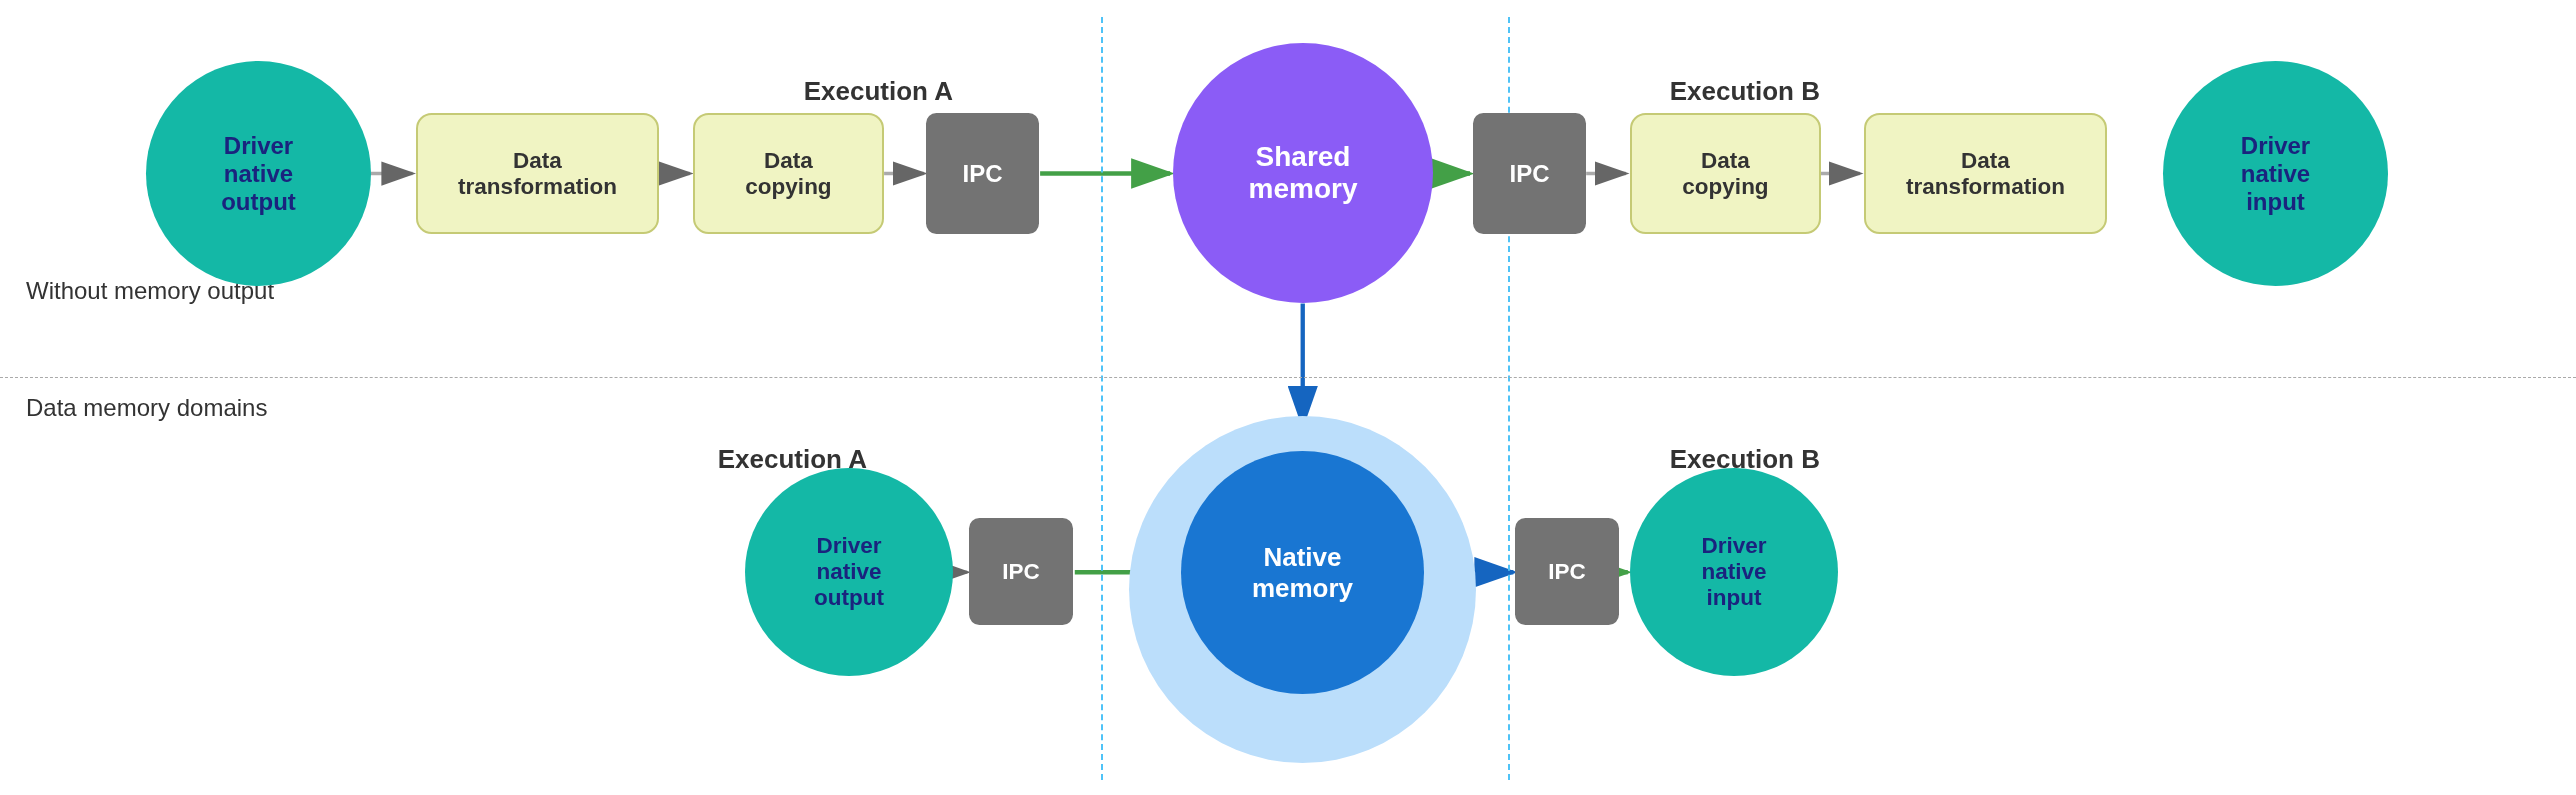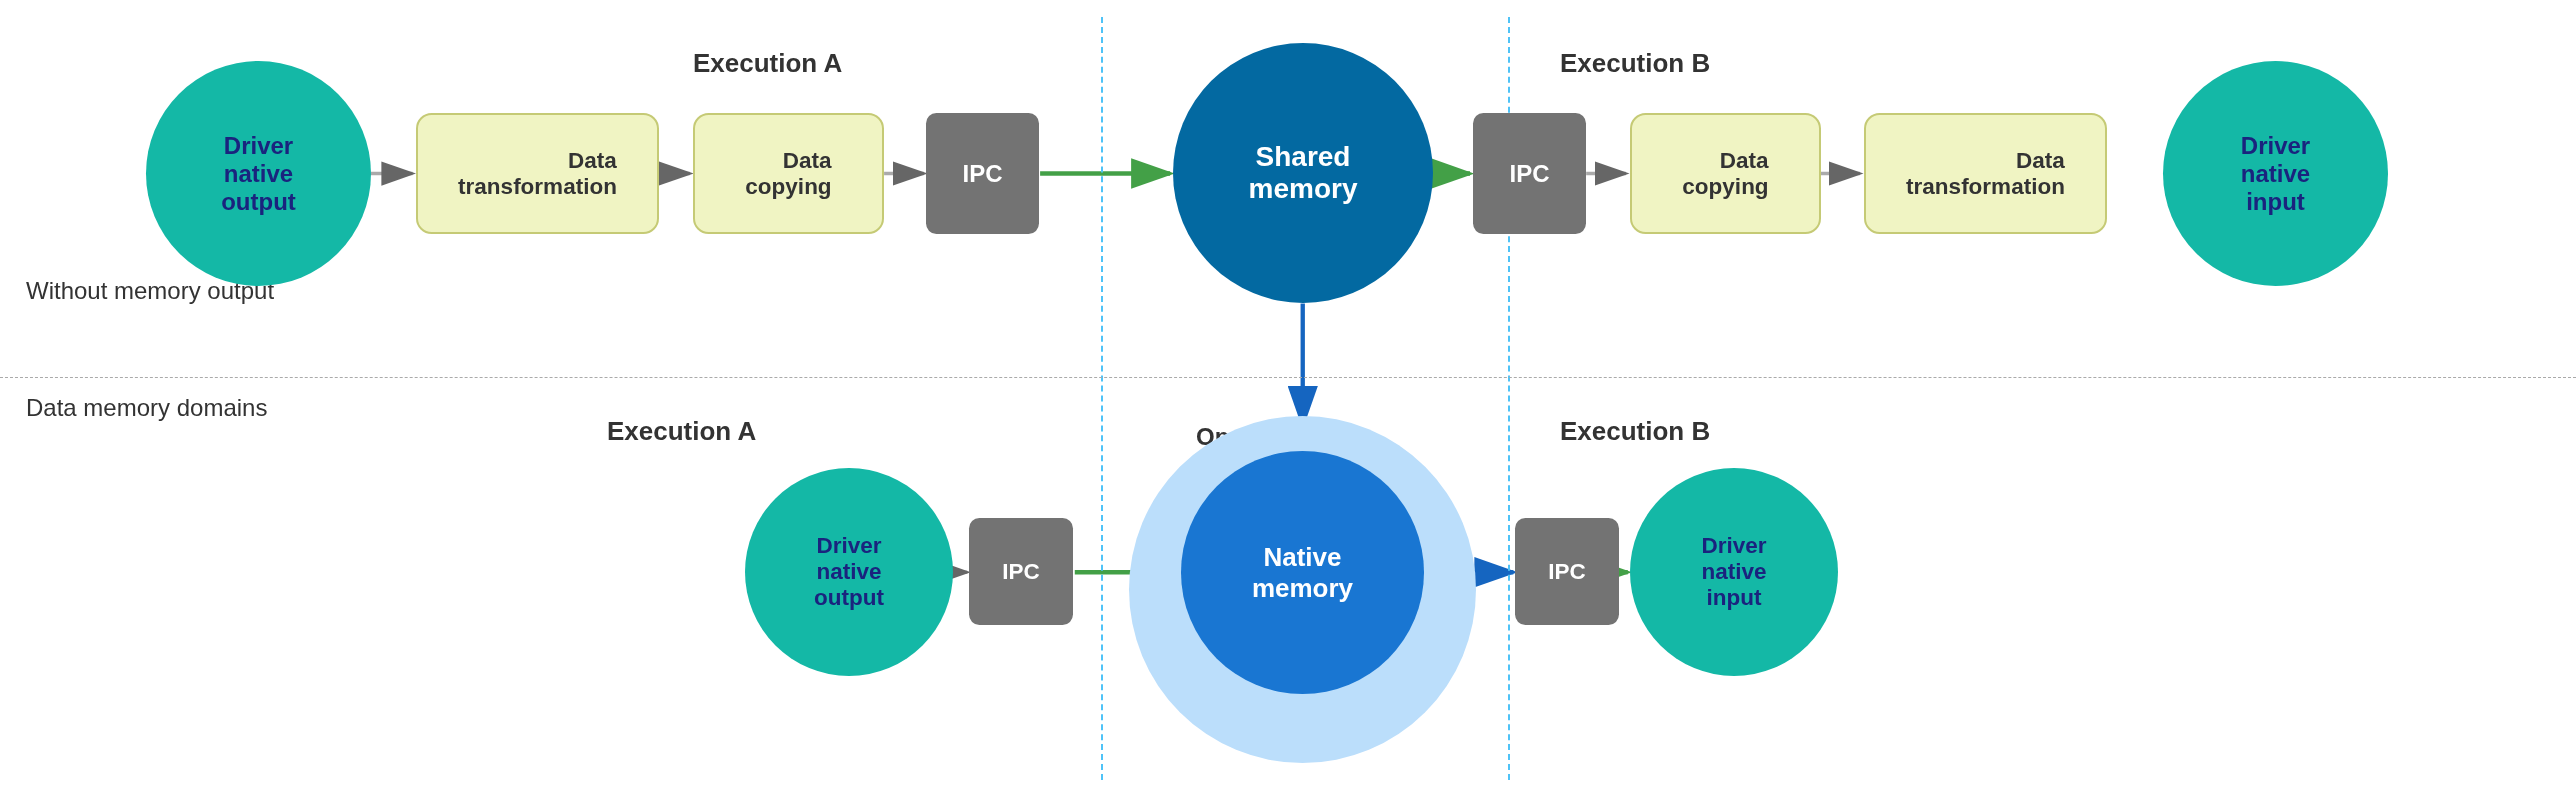--- a/index.html
+++ b/index.html
@@ -25,21 +25,22 @@
       color: #333;
       font-weight: 400;
     }
 
     
     .exec-label {
       position: absolute;
       font-size: 26px;
       font-weight: 700;
       color: #333;
-      text-align: left;
+      text-align: right;
+      margin-top: 28px;
     }
 
     
     .divider {
       position: absolute;
       left: 0;
       width: 2576px;
       border-top: 1.7px dashed #aaa;
     }
 
@@ -64,32 +65,31 @@
     .node-circle-light {
       border-radius: 50%;
       background: #14b8a6;
       border: none;
     }
 
     .node-rect-light {
       border-radius: 15.6px;
       background: #f0f4c3;
       border: 2.6px solid #c5ca75;
-      text-align: right;
     }
 
     .node-rect-green {
       border-radius: 10.4px;
       background: #737373;
       color: #fff;
     }
 
     .node-circle-blue {
       border-radius: 50%;
-      background: #0369a1;
+      background: #8b5cf6;
       color: #fff;
     }
 
     .node-circle-blue-inner {
       border-radius: 50%;
       background: #1976d2;
       color: #fff;
       position: absolute;
       display: flex;
       align-items: center;

